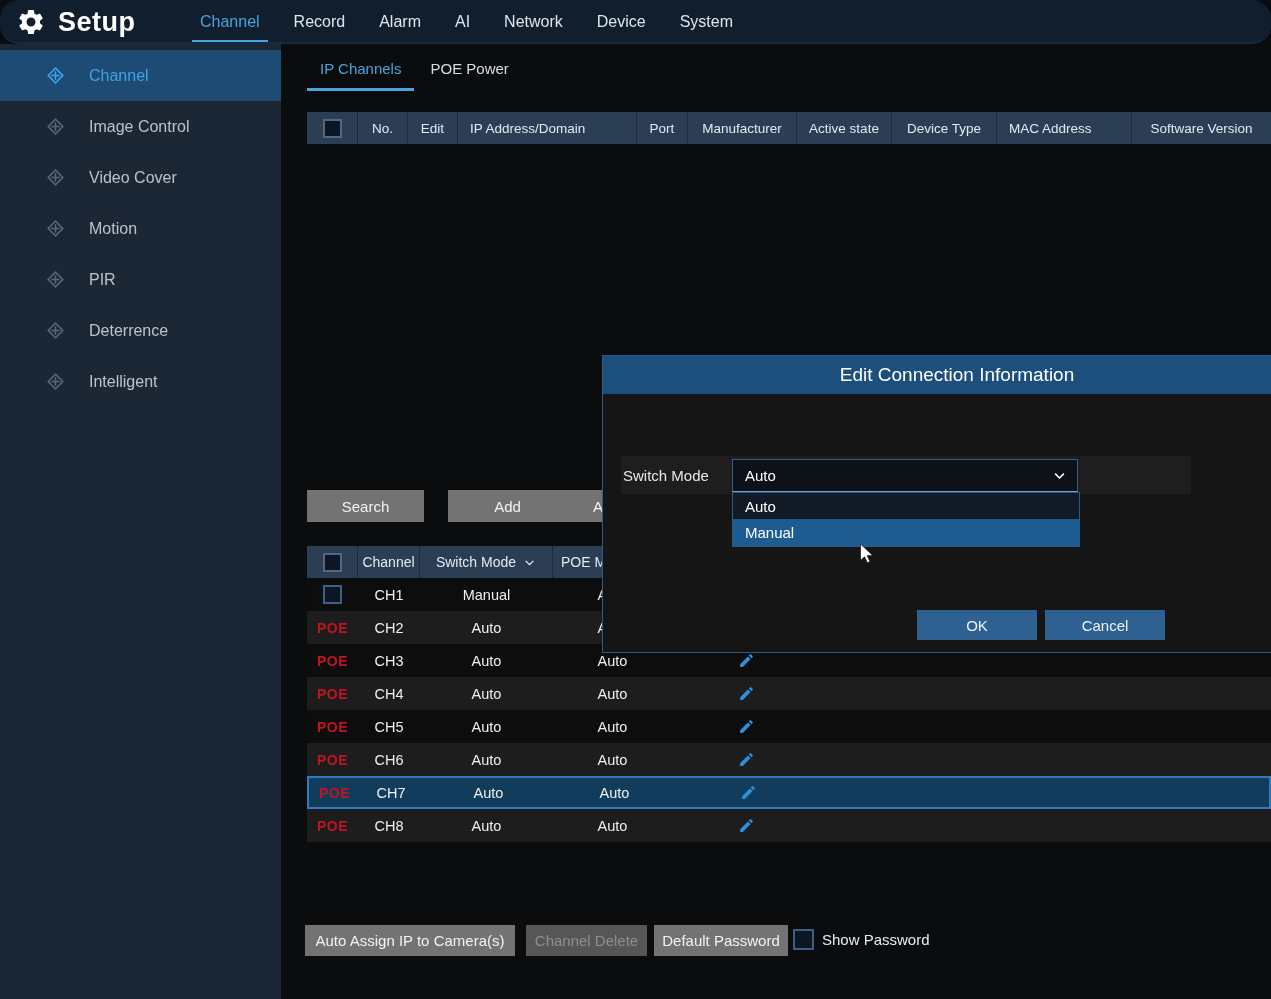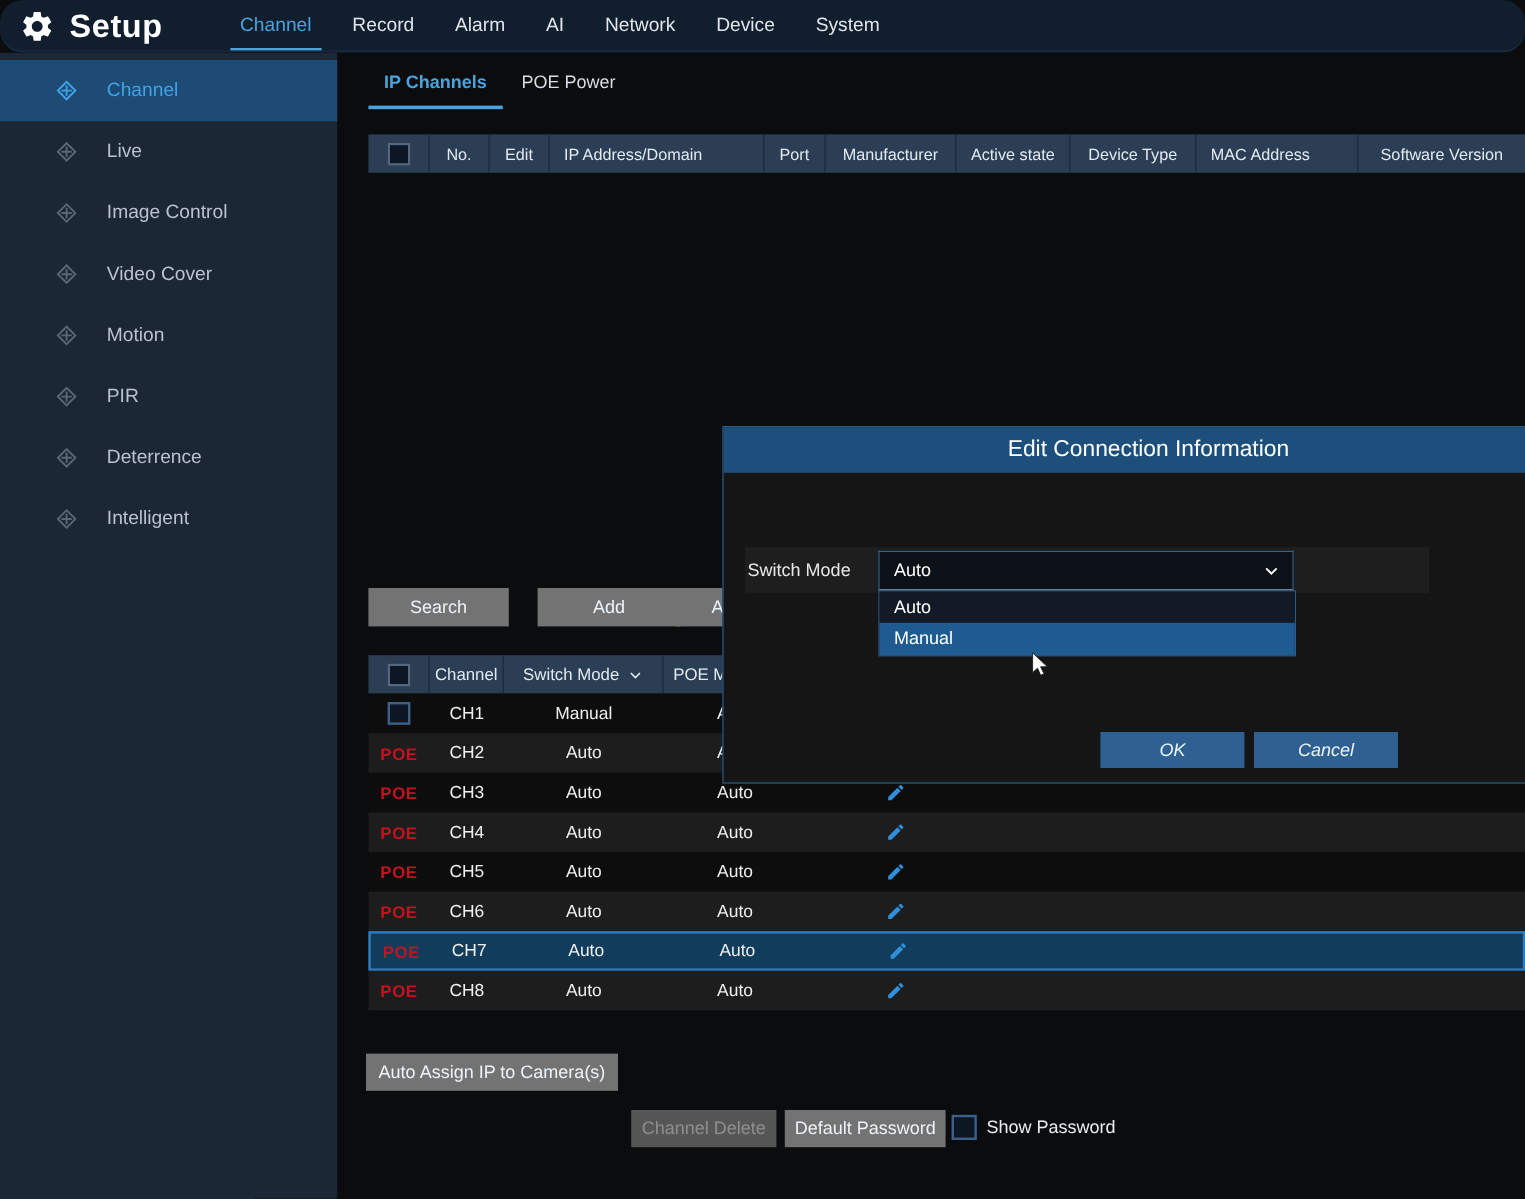--- a/index.html
+++ b/index.html
@@ -21,21 +21,21 @@
   .sidebar { position:absolute; left:0; top:44px; width:281px; height:955px; background:#1c2736; padding-top:6px; }
   .side-item { height:51px; display:flex; align-items:center; gap:24px; padding-left:46px;
                color:#b9c3cf; font-size:16px; }
   .side-item svg { width:19px; height:19px; color:#5a6775; flex:none; }
   .side-item.active { background:#1d4b74; color:#3fa3e8; }
   .side-item.active svg { color:#3fa3e8; }
 
   
   .tabs { position:absolute; left:320px; top:54px; display:flex; gap:29px; z-index:1; }
   .tab { position:relative; font-size:15px; color:#d7dde3; padding:6px 0 14px 0; }
-  .tab.active { color:#4aa3dc;font-weight:bold; }
+  .tab.active { color:#4aa3dc; }
   .tab.active::after { content:""; position:absolute; left:-13px; right:-13px; bottom:0; height:3px; background:#4aa3dc; }
 
   
   .hcell { display:flex; align-items:center; justify-content:center; height:100%;
            border-right:1px solid #1c2a3a; color:#e2eaf2; overflow:hidden; white-space:nowrap; }
   .hcell.last { border-right:none; }
   .hcell.al { justify-content:flex-start; padding-left:12px; }
   .cb { width:19px; height:19px; background:#0c1624; border:2px solid #54677e; }
   .btn { position:absolute; height:32px; background:#737373; color:#eef3f8; font-size:15px;
          display:flex; align-items:center; justify-content:center; border:none; cursor:pointer; }
@@ -62,21 +62,21 @@
   .t2header .c-gap, .t2header .c-man { border-right:none; }
   .t2header .c-poe, .t2header .c-man { justify-content:flex-start; padding-left:8px; }
   .r-dark { background:#0d0d0d; }
   .r-light { background:#1d1d1d; }
   .r-selected { background:#123c5c; border:2px solid #2e7cc0; }
   .poe-tag { color:#c11420; font-weight:bold; font-size:14px; letter-spacing:.5px; }
   .pencil { width:17px; height:17px; fill:#2f8fdb; }
   .chev { width:13px; height:13px; stroke:#e2eaf2; fill:none; stroke-width:2.5; margin-left:7px; }
 
   
-  .btn-autoassign { left:305px; top:878px; width:210px; height:31px; }
+  .btn-autoassign { left:305px; top:925px; width:210px; height:31px; }
   .btn-chandelete { left:526px; top:925px; width:121px; height:31px; background:#565656; color:#8f8f8f; }
   .btn-defpass    { left:654px; top:925px; width:134px; height:31px; }
   .footer-cb { position:absolute; left:793px; top:929px; width:21px; height:21px;
                background:#0d1724; border:2px solid #3c5f8a; }
   .footer-cb-label { position:absolute; left:822px; top:931px; color:#e8edf2; font-size:15px; }
 
   
   .dialog { position:absolute; left:602px; top:355px; width:710px; height:298px;
             background:#151515; border:1px solid #2a5c8a; z-index:10; }
   .dlg-title { height:38px; background:#1d4f7c; display:flex; align-items:center; justify-content:center;
@@ -87,21 +87,21 @@
                color:#e8e8e8; font-size:15px; }
   .dlg-select { position:absolute; left:129px; top:103px; width:346px; height:33px; background:#0d1118;
                 border:1px solid #33618f; border-bottom-color:#7d9fc0; display:flex; align-items:center;
                 padding-left:12px; color:#ffffff; font-size:15px; cursor:pointer; }
   .dlg-select .chev { position:absolute; right:10px; width:15px; height:15px; stroke:#ffffff; }
   .dlg-options { position:absolute; left:129px; top:136px; width:348px; border:1px solid #2a5c8a; }
   .dlg-option { height:26px; display:flex; align-items:center; padding-left:12px;
                 font-size:15px; color:#ffffff; background:#121a26; cursor:pointer; }
   .dlg-option.hl { background:#1e5b90; height:27px; }
   .dlg-btn { position:absolute; top:254px; width:120px; height:30px; background:#2e6191; color:#eef3f8;
-             font-size:15px; display:flex; align-items:center; justify-content:center; cursor:pointer;font-style:italic; }
+             font-size:15px; display:flex; align-items:center; justify-content:center; cursor:pointer; }
   .dlg-ok { left:314px; } .dlg-cancel { left:442px; }
 
   .cursor { position:absolute; left:856px; top:543px; z-index:100; pointer-events:none; }
 </style>
 </head>
 <body>
 
 <div class="topbar">
   <div class="logo-wrap">
     <svg viewBox="0 0 24 24">
@@ -120,27 +120,20 @@
   </div>
 </div>
 
 <div class="sidebar">
   <div class="side-item active">
     <svg class="icon" viewBox="0 0 24 24">
         <rect x="5.5" y="5.5" width="13" height="13" transform="rotate(45 12 12)" fill="none" stroke="currentColor" stroke-width="2"></rect>
         <path d="M12 6.5v11M6.5 12h11" stroke="currentColor" stroke-width="2"></path>
       </svg>
     <span>Channel</span>
-  </div>
-  <div class="side-item">
-    <svg class="icon" viewBox="0 0 24 24">
-        <rect x="5.5" y="5.5" width="13" height="13" transform="rotate(45 12 12)" fill="none" stroke="currentColor" stroke-width="2"></rect>
-        <path d="M12 6.5v11M6.5 12h11" stroke="currentColor" stroke-width="2"></path>
-      </svg>
-    <span>Live</span>
   </div>
   <div class="side-item">
     <svg class="icon" viewBox="0 0 24 24">
         <rect x="5.5" y="5.5" width="13" height="13" transform="rotate(45 12 12)" fill="none" stroke="currentColor" stroke-width="2"></rect>
         <path d="M12 6.5v11M6.5 12h11" stroke="currentColor" stroke-width="2"></path>
       </svg>
     <span>Image Control</span>
   </div>
   <div class="side-item">
     <svg class="icon" viewBox="0 0 24 24">

